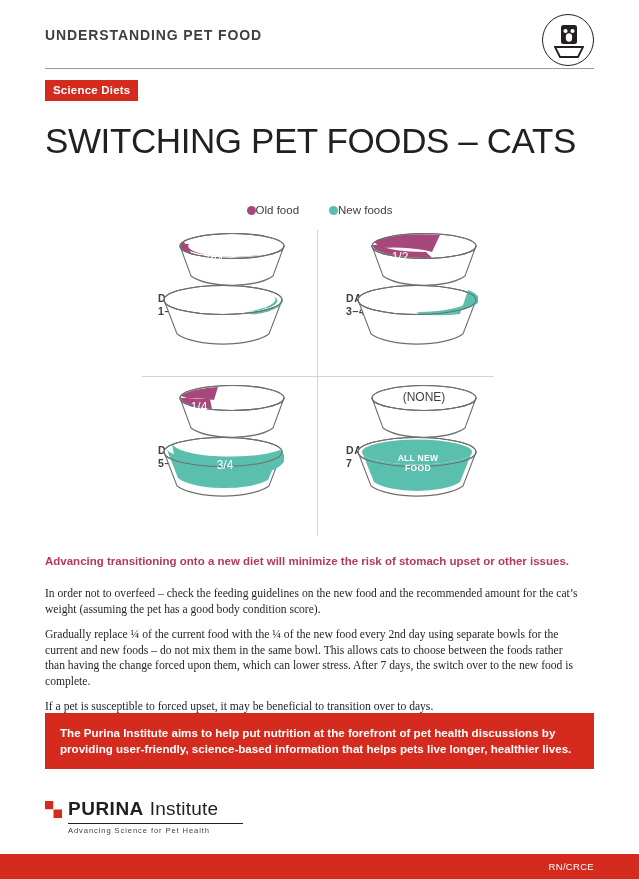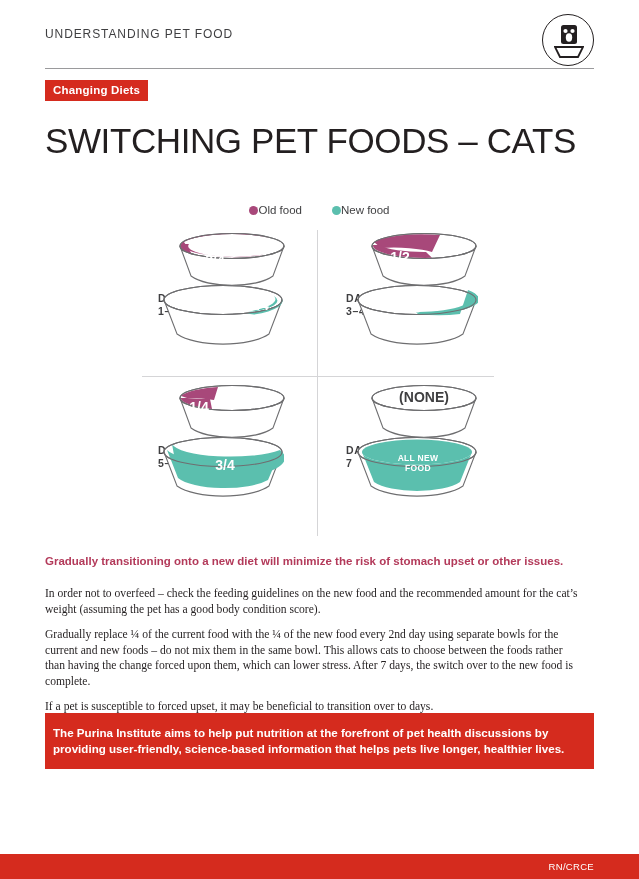--- a/index.html
+++ b/index.html
@@ -24,24 +24,24 @@
 
   
   .header {
     position: absolute;
     left: 45px;
     top: 14px;
     right: 45px;
     height: 50px;
   }
   .header-title {
-    font-size: 12px;
+    font-size: 14px;
     letter-spacing: 0.9px;
     color: #3f3f41;
-    font-weight: 400;
+    font-weight: 700;
     text-transform: uppercase;
     position: absolute;
     left: 0;
     top: 13px;
   }
   .logo-circle {
     position: absolute;
     right: 0;
     top: 0;
     width: 52px;
@@ -161,23 +161,23 @@
   .q2 .day-label { left: 28px; top: 64px; }
   .q3 .day-label { left: 38px; top: 64px; }
   .q4 .day-label { left: 28px; top: 64px; }
 
   .bowl {
     position: absolute;
   }
   .bowl svg { display: block; }
   .frac {
     position: absolute;
-    font-size: 14px;
+    font-size: 12px;
     color: #ffffff;
-    font-weight: 700;
+    font-weight: 400;
     text-align: center;
     white-space: nowrap;
     line-height: 11px;
   }
   .frac.dark { color: #3f3f41; }
   .frac.allnew {
     font-size: 8.5px;
     font-weight: bold;
     letter-spacing: 0.3px;
     line-height: 10px;
@@ -210,21 +210,21 @@
 
   
   .callout {
     position: absolute;
     left: 45px;
     top: 713px;
     width: 549px;
     background: #d52b1e;
     color: #ffffff;
     box-sizing: border-box;
-    padding: 12px 15px 13px 8px;
+    padding: 12px 15px 13px 15px;
     font-size: 11.6px;
     font-weight: bold;
     line-height: 15.5px;
   }
 
   
   .footer-logo {
     position: absolute;
     left: 45px;
     top: 798px;
@@ -299,32 +299,32 @@
         <rect x="7" y="1" width="16" height="19" rx="2.5" fill="#231f20"></rect>
         <circle cx="11.5" cy="7" r="2.1" fill="#ffffff"></circle>
         <circle cx="18.5" cy="7" r="2.1" fill="#ffffff"></circle>
         <ellipse cx="15" cy="13.5" rx="3.2" ry="4.2" fill="#ffffff"></ellipse>
         <path d="M1 23 L29 23 L24 33 L6 33 Z" fill="none" stroke="#231f20" stroke-width="1.8"></path>
       </svg>
     </div>
   </div>
   <div class="header-rule"></div>
 
-  <div class="eyebrow">Changing Diets</div>
+  <div class="eyebrow">Science Diets</div>
 
   <div class="main-title">SWITCHING PET FOODS – CATS</div>
 
   <div class="legend">
     <div class="legend-item">
       <span class="legend-dot" style="background:#a8487a"></span>
       <span>Old food</span>
     </div>
     <div class="legend-item">
       <span class="legend-dot" style="background:#5bbfae"></span>
-      <span>New food</span>
+      <span>New foods</span>
     </div>
   </div>
 
   <div class="diagram">
     <div class="divider-v"></div>
     <div class="divider-h"></div>
 
     <div class="quad q1">
       <div class="day-label">DAYS<br>1–2</div>
       <div class="bowl" style="left:58px; top:4px;">
@@ -413,28 +413,44 @@
         <svg width="108" height="62" viewBox="0 0 108 62">
           <ellipse cx="54" cy="14" rx="52" ry="12.5" fill="#ffffff" stroke="#6e6e70" stroke-width="1.1"></ellipse>
           <path d="M2 14 A52 12.5 0 0 0 106 14 L95 44 A46 17 0 0 1 13 44 Z" fill="#ffffff" stroke="#6e6e70" stroke-width="1.1"></path>
           <ellipse cx="54" cy="14" rx="52" ry="12.5" fill="none" stroke="#6e6e70" stroke-width="1.1"></ellipse>
         </svg>
         <div class="frac dark" style="left:28px; top:8px; width:52px;">(NONE)</div>
       </div>
     </div>
   </div>
 
-  <div class="highlight-line">Gradually transitioning onto a new diet will minimize the risk of stomach upset or other issues.</div>
+  <div class="highlight-line">Advancing transitioning onto a new diet will minimize the risk of stomach upset or other issues.</div>
 
   <div class="body-copy">
     <p>In order not to overfeed – check the feeding guidelines on the new food and the recommended amount for the cat’s weight (assuming the pet has a good body condition score).</p>
     <p>Gradually replace ¼ of the current food with the ¼ of the new food every 2nd day using separate bowls for the current and new foods – do not mix them in the same bowl. This allows cats to choose between the foods rather than having the change forced upon them, which can lower stress. After 7 days, the switch over to the new food is complete.</p>
     <p>If a pet is susceptible to forced upset, it may be beneficial to transition over to days.</p>
   </div>
 
   <div class="callout">The Purina Institute aims to help put nutrition at the forefront of pet health discussions by providing user-friendly, science-based information that helps pets live longer, healthier lives.</div>
 
+  <div class="footer-logo">
+    <div class="purina-block">
+      <span class="purina-mark">
+        <svg width="17" height="17" viewBox="0 0 17 17">
+          <rect x="0" y="0" width="8.5" height="8.5" fill="#d52b1e"></rect>
+          <rect x="8.5" y="0" width="8.5" height="8.5" fill="#ffffff"></rect>
+          <rect x="0" y="8.5" width="8.5" height="8.5" fill="#ffffff"></rect>
+          <rect x="8.5" y="8.5" width="8.5" height="8.5" fill="#d52b1e"></rect>
+        </svg>
+      </span>
+      <span class="purina-word">PURINA</span>
+      <span class="institute-word">Institute</span>
+    </div>
+    <div class="tagline-rule"></div>
+    <div class="tagline">Advancing Science for Pet Health</div>
+  </div>
 
   <div class="bottom-bar">
     <div class="bottom-bar-text">RN/CRCE</div>
   </div>
 
 </div>
 
 </body></html>

